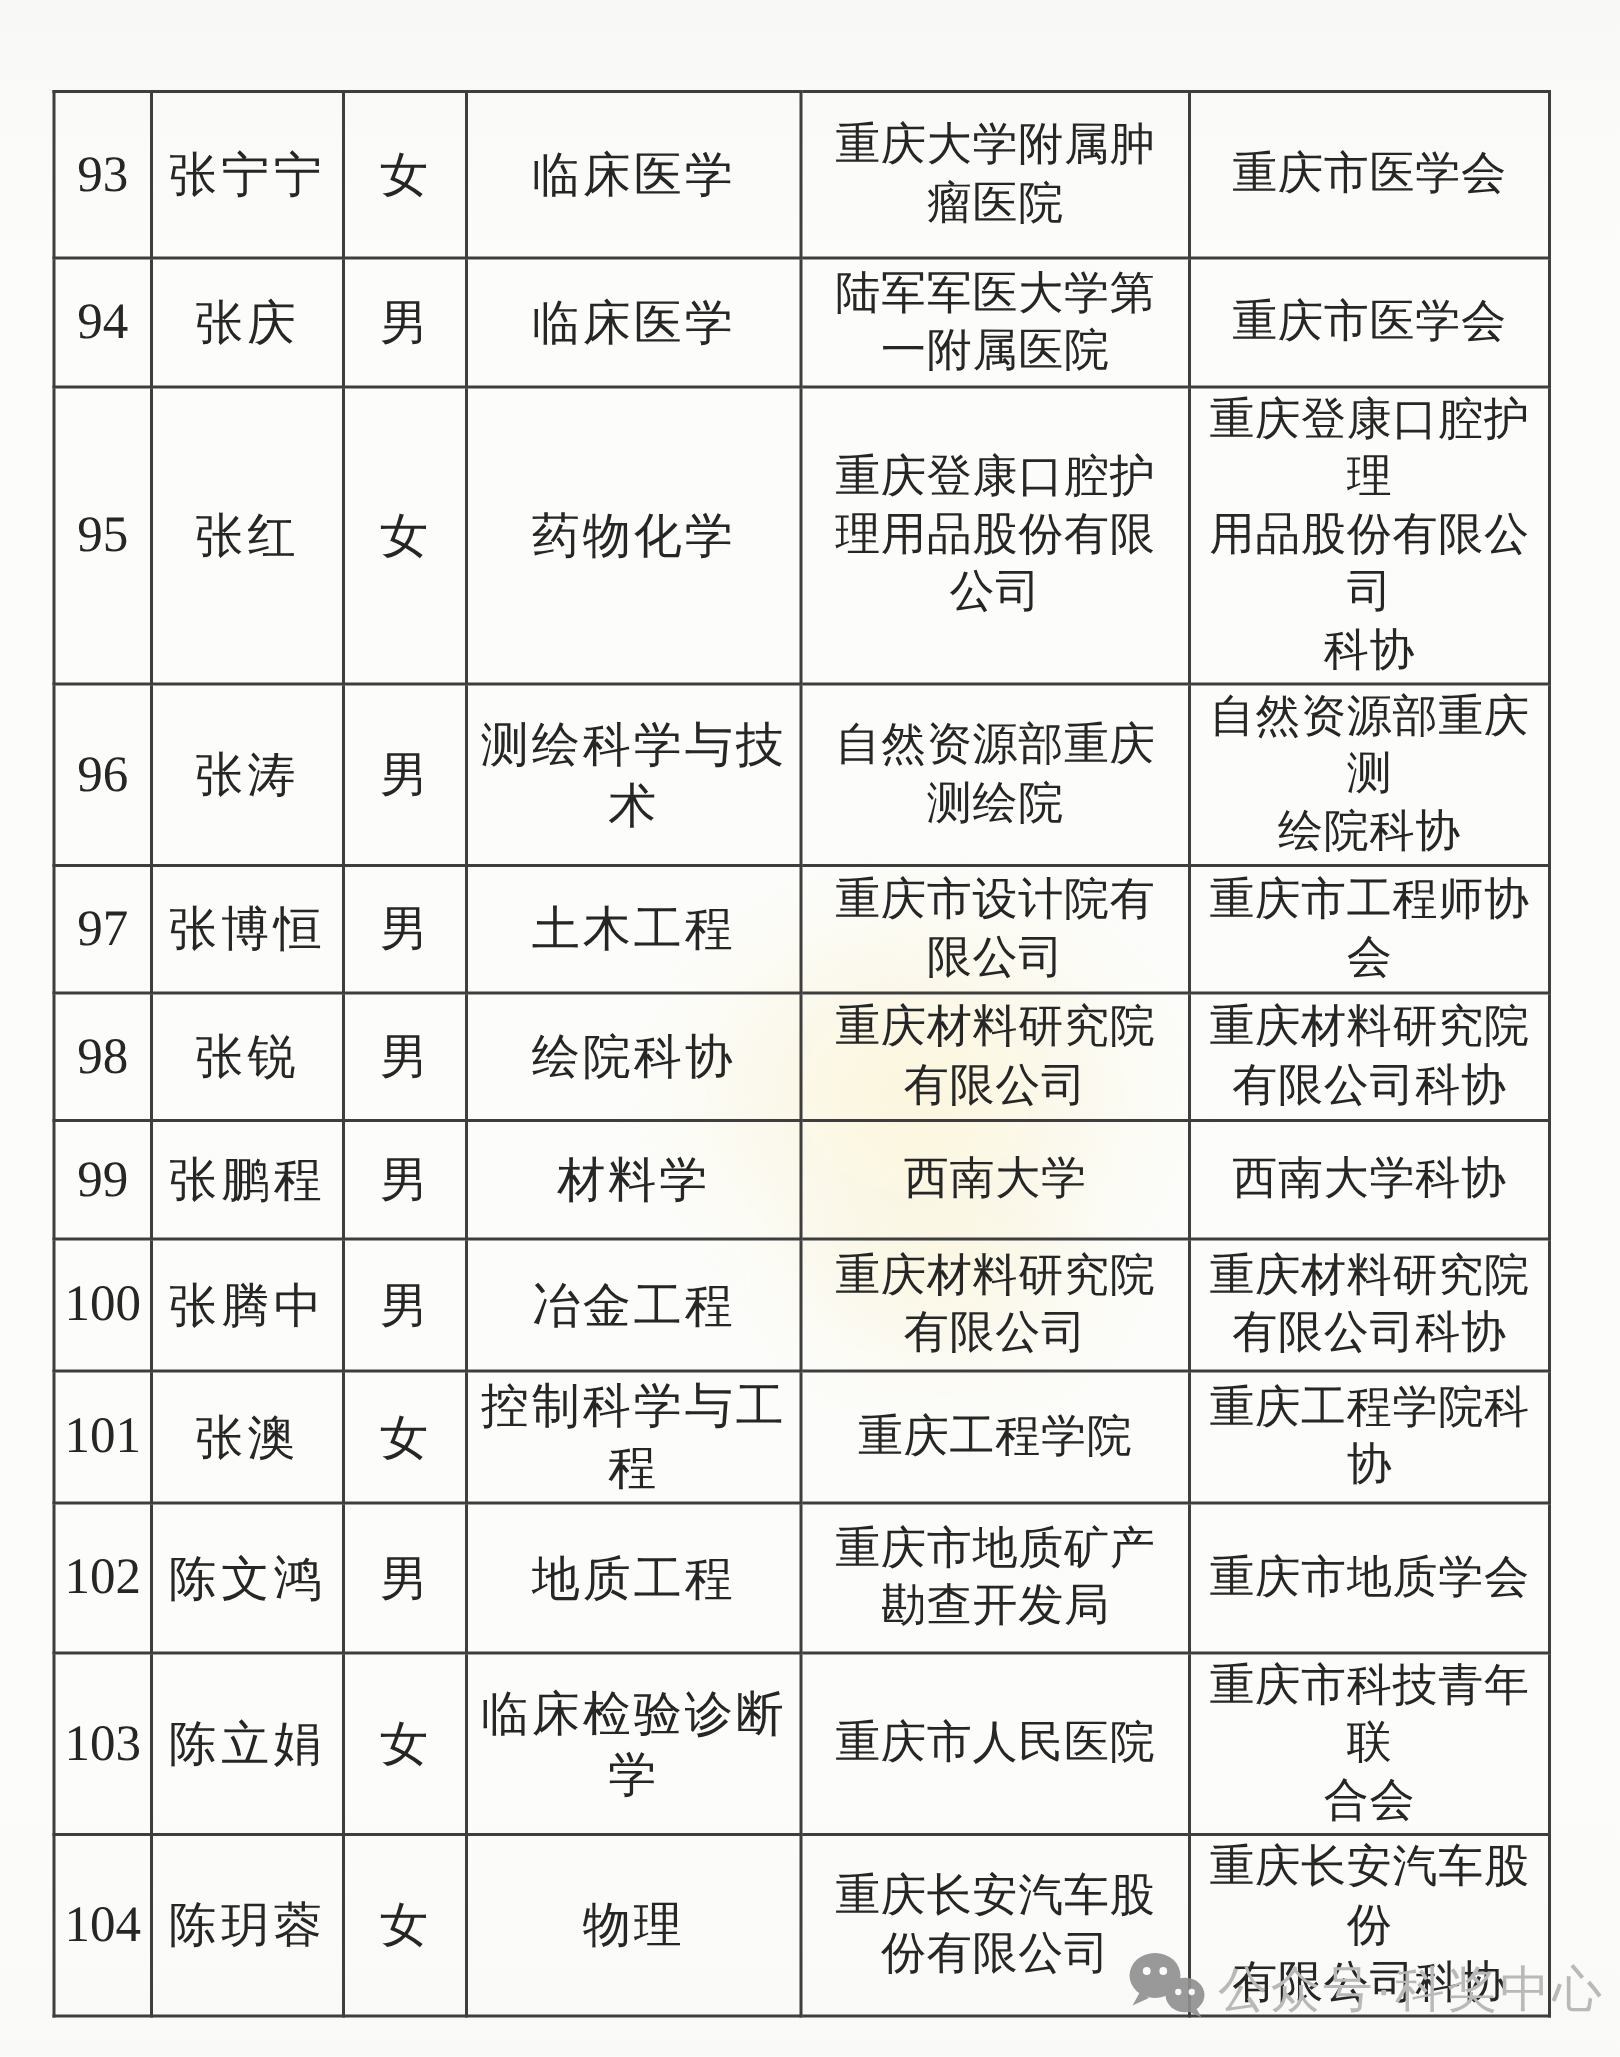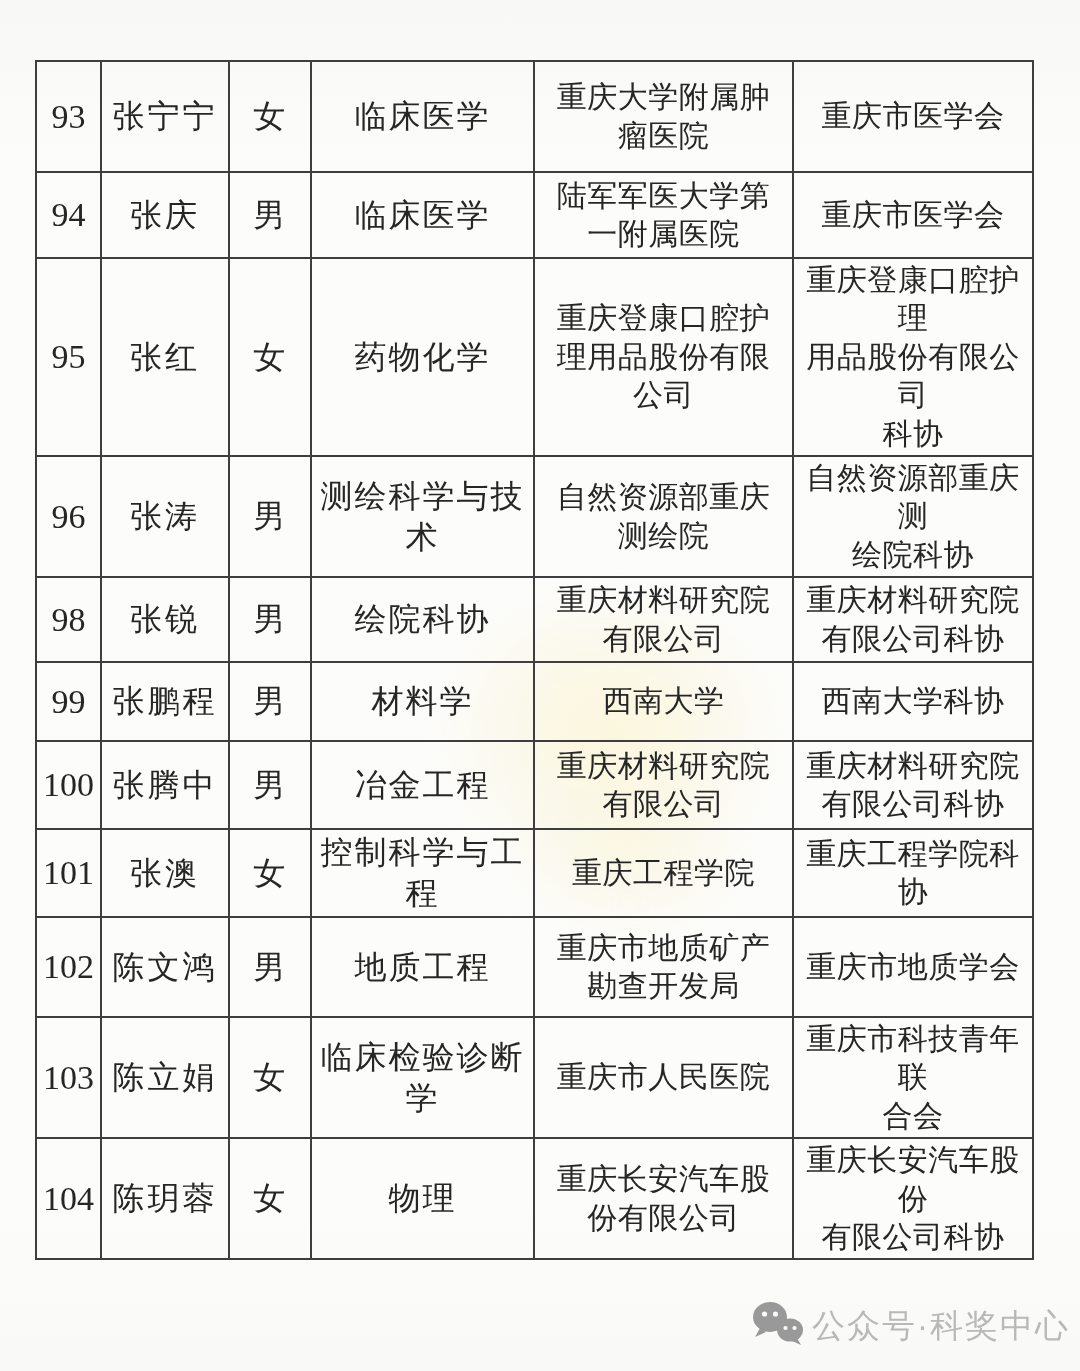--- a/index.html
+++ b/index.html
@@ -105,20 +105,29 @@
     </tr>
     <tr style="height:83px">
       <td class="c-no">96</td>
       <td class="c-name">张涛</td>
       <td class="c-gender">男</td>
       <td class="c-field">测绘科学与技术</td>
       <td class="c-inst">自然资源部重庆
 测绘院</td>
       <td class="c-assoc">自然资源部重庆测
 绘院科协</td>
+    </tr>
+    <tr style="height:85px">
+      <td class="c-no">97</td>
+      <td class="c-name">张博恒</td>
+      <td class="c-gender">男</td>
+      <td class="c-field">土木工程</td>
+      <td class="c-inst">重庆市设计院有
+限公司</td>
+      <td class="c-assoc">重庆市工程师协会</td>
     </tr>
     <tr style="height:85px">
       <td class="c-no">98</td>
       <td class="c-name">张锐</td>
       <td class="c-gender">男</td>
       <td class="c-field">绘院科协</td>
       <td class="c-inst">重庆材料研究院
 有限公司</td>
       <td class="c-assoc">重庆材料研究院
 有限公司科协</td>

